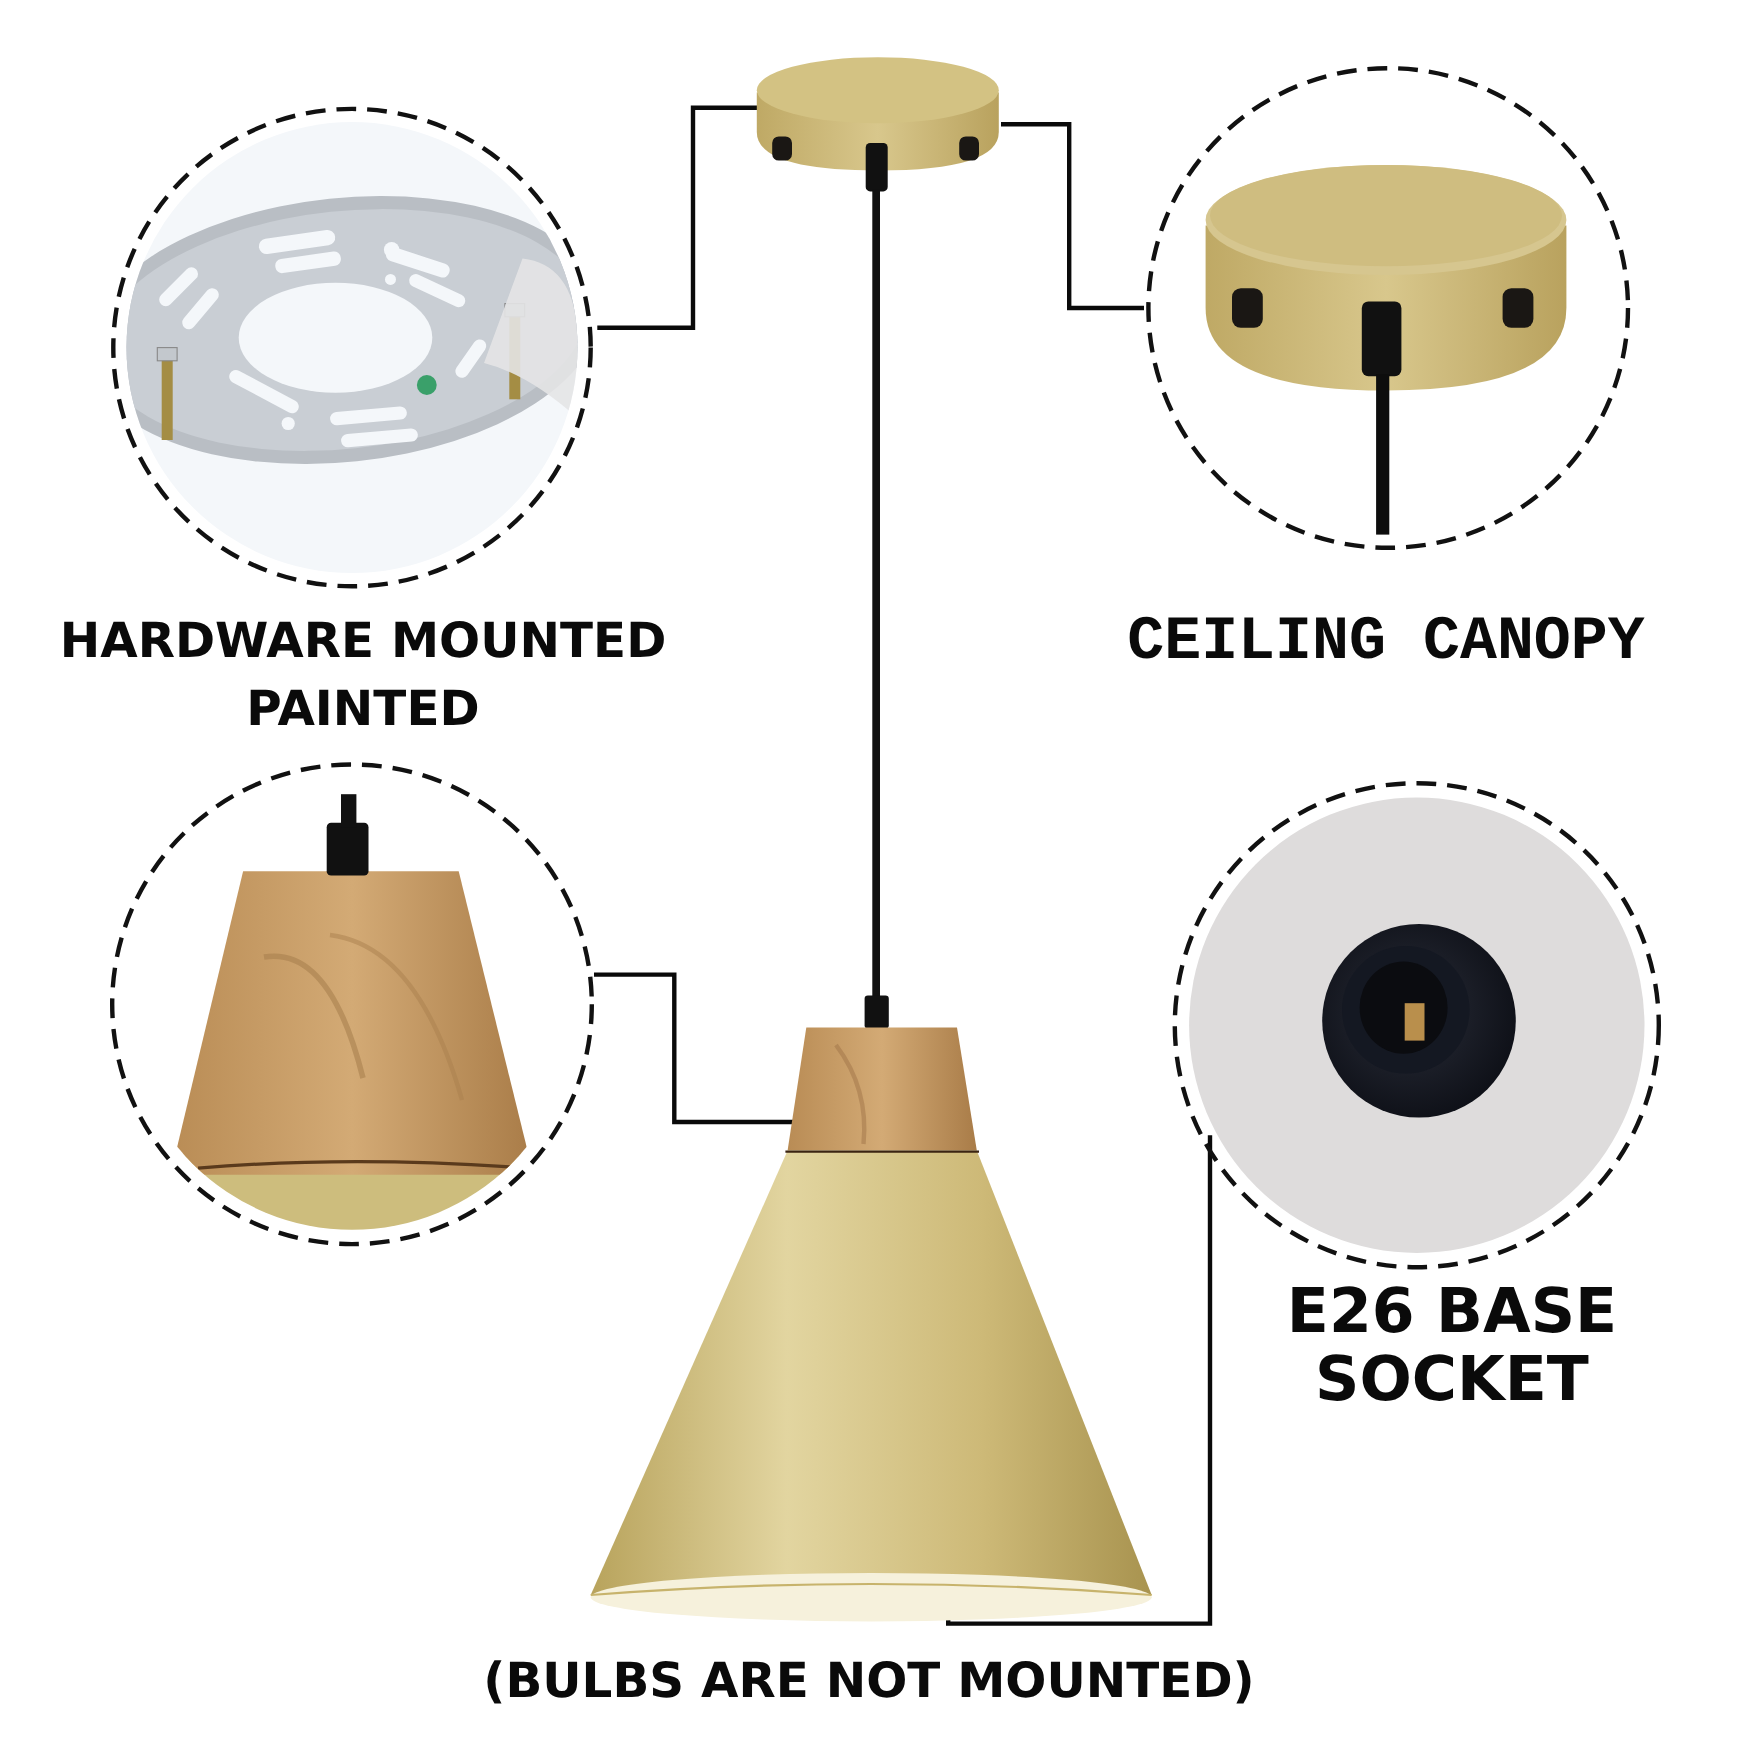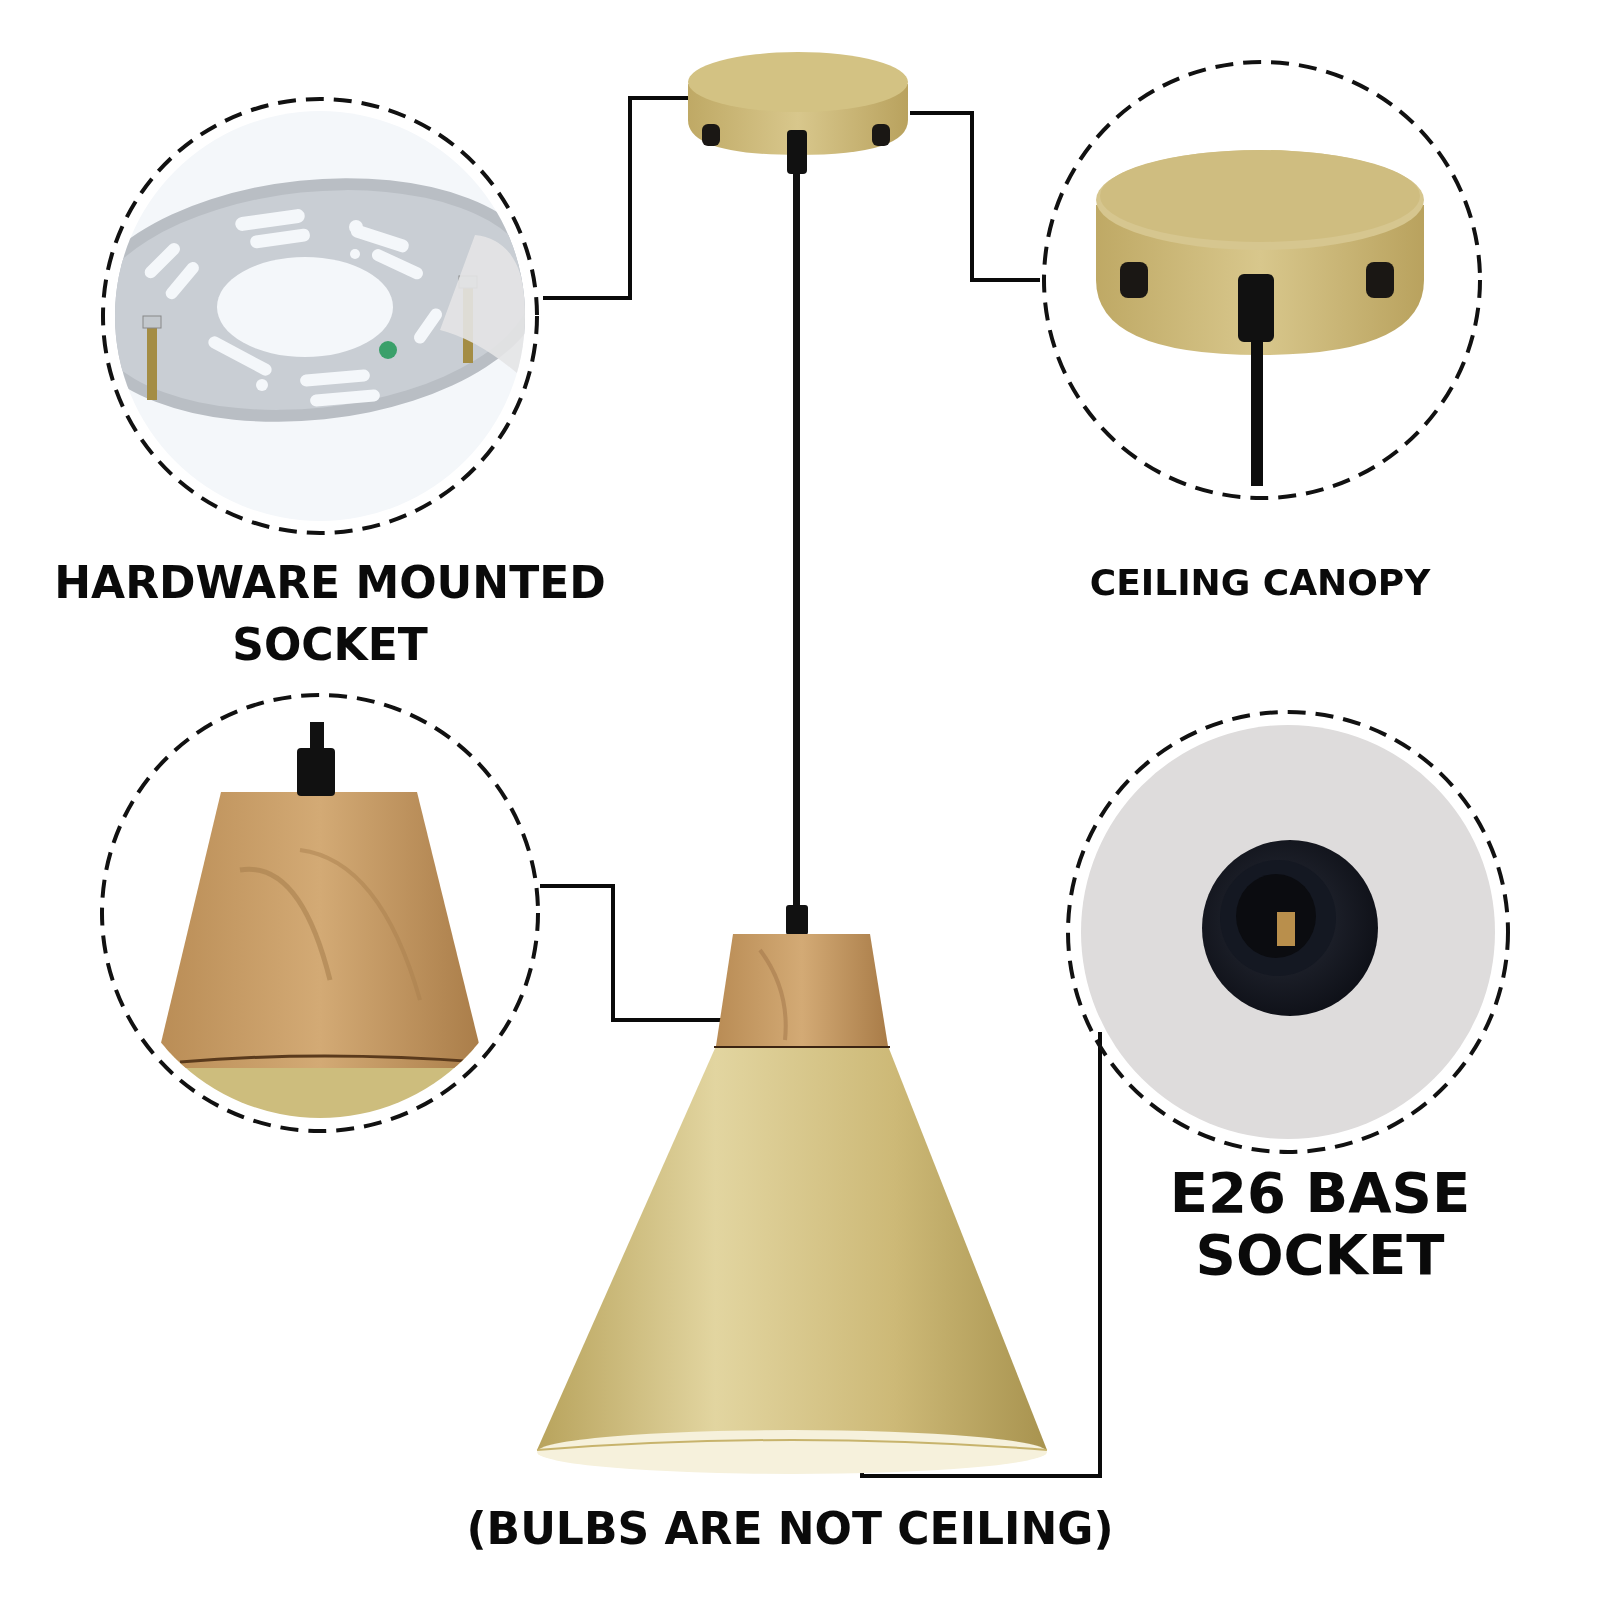--- a/index.html
+++ b/index.html
@@ -3,21 +3,21 @@
 <meta charset="utf-8">
 <style>
   html, body { margin: 0; padding: 0; background: #ffffff; }
   body { width: 1600px; height: 1600px; position: relative; overflow: hidden;
          font-family: "DejaVu Sans", "Liberation Sans", sans-serif; }
   .stage { position: absolute; left: 0; top: 0; width: 1600px; height: 1600px; padding-left: 33px; }
   .label { position: absolute; text-align: center; font-weight: bold; color: #0a0a0a;
            font-family: "DejaVu Sans", sans-serif; letter-spacing: 0px; line-height: 62px; }
   .label span { display: block; }
   .lbl-bracket { left: 40px; width: 580px; top: 552px; font-size: 44px; }
-  .lbl-canopy  { left: 1010px; width: 500px; top: 552px; font-size: 36px; }
+  .lbl-canopy  { left: 1010px; width: 500px; top: 552px; font-size: 56px; font-family: Liberation Mono, monospace; }
   .lbl-shade   { left: 90px; width: 470px; top: 1162px; font-size: 44px; }
   .lbl-socket  { left: 1090px; width: 460px; top: 1162px; font-size: 56px; }
   .lbl-note    { left: 400px; width: 780px; top: 1498px; font-size: 44px; }
 </style>
 </head>
 <body>
 
 <div class="stage">
 <svg width="1600" height="1600" viewBox="0 0 1600 1600" xmlns="http://www.w3.org/2000/svg" style="position:absolute;left:0;top:0">
   <defs>
@@ -138,24 +138,24 @@
     <path d="M760,950 Q790,990 785,1040" stroke="#a07447" stroke-width="4" fill="none" opacity="0.5"></path>
     <path d="M716,1046 L888,1046 L1047,1450 L537,1450 Z" fill="url(#goldGrad)"></path>
     <line x1="714" y1="1047" x2="890" y2="1047" stroke="#3b2412" stroke-width="2"></line>
     <ellipse cx="792" cy="1452" rx="255" ry="22" fill="#f6f1dc"></ellipse>
     <path d="M537,1450 Q792,1430 1047,1450" stroke="#c7b36c" stroke-width="2" fill="none"></path>
   </g>
 </svg>
 
 <div class="label lbl-bracket">
   <span>HARDWARE MOUNTED</span>
-  <span>SOCKET</span>
+  <span>PAINTED</span>
 </div>
 <div class="label lbl-canopy">
   <span>CEILING CANOPY</span>
 </div>
 <div class="label lbl-socket">
   <span>E26 BASE SOCKET</span>
 </div>
 <div class="label lbl-note">
-  <span>(BULBS ARE NOT CEILING)</span>
+  <span>(BULBS ARE NOT MOUNTED)</span>
 </div>
 </div>
 
 </body></html>

